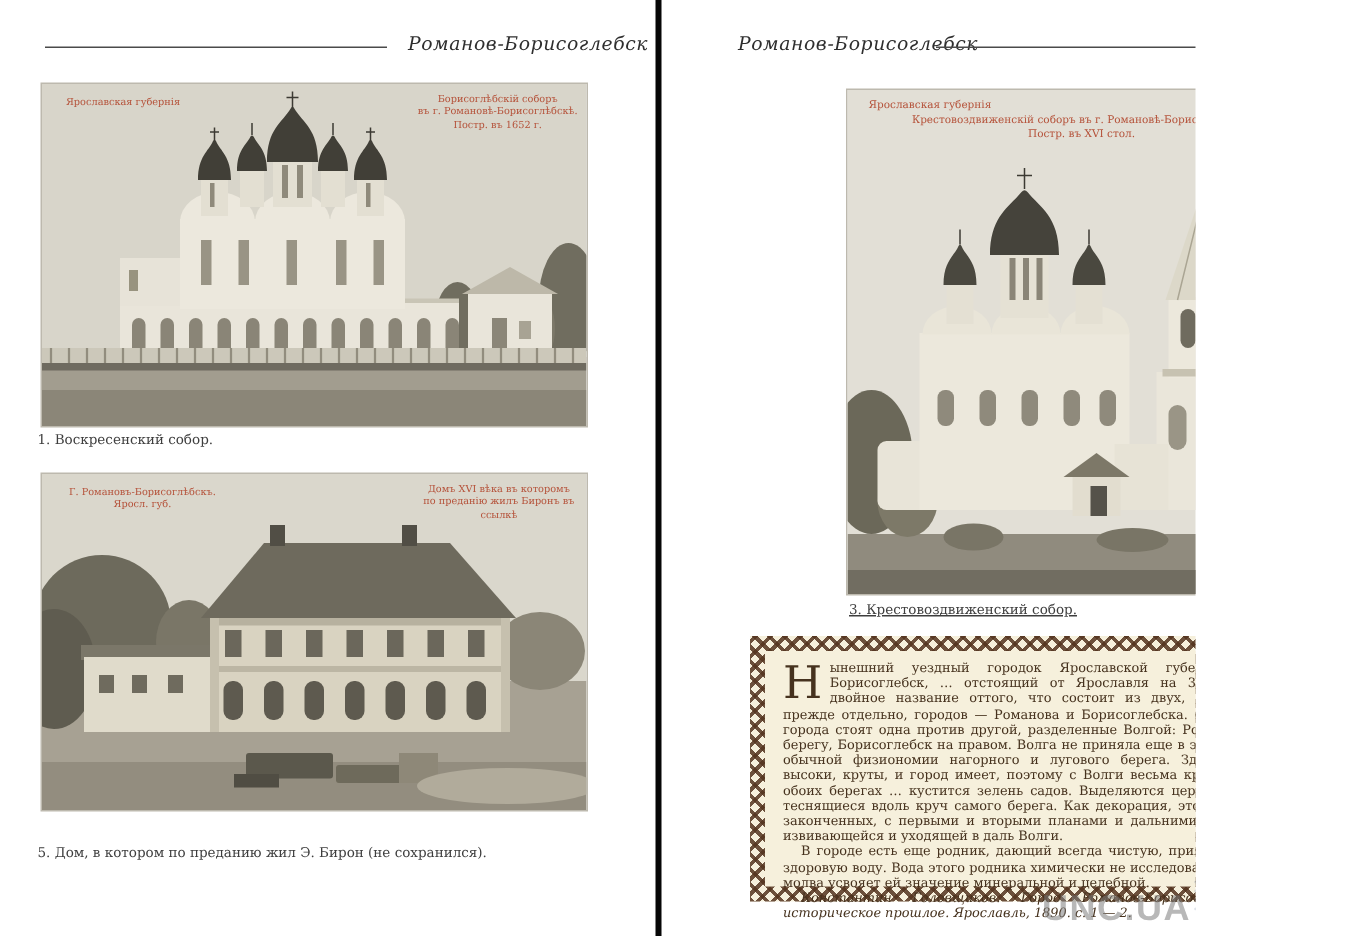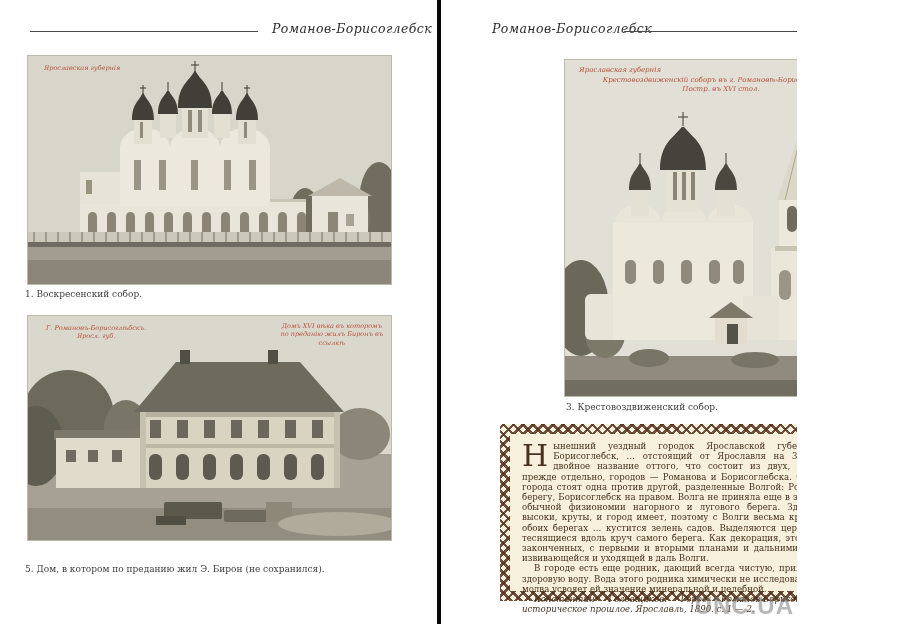--- a/index.html
+++ b/index.html
@@ -1,21 +1,21 @@
 <!DOCTYPE html>
 <html><head>
 <meta charset="utf-8">
 <style>
   html,body{margin:0;padding:0;background:#ffffff;}
   .scan{position:relative;width:797px;height:624px;background:#ffffff;overflow:hidden;
         font-family:"DejaVu Serif",serif;}
   .page-header{position:absolute;font-style:italic;font-size:12.5px;color:#2e2e2e;letter-spacing:.4px;white-space:nowrap;}
   .header-rule{position:absolute;height:1px;background:#4a4a4a;}
   .gutter{position:absolute;left:437px;top:0;width:4px;height:624px;background:#070707;}
-  .photo{position:absolute;outline:1px solid #bdb9ae;font-style:italic;}
+  .photo{position:absolute;outline:1px solid #bdb9ae;}
   .photo svg{display:block;}
   .photo-label{position:absolute;color:#b5523a;font-size:6.5px;line-height:1.3;white-space:pre-line;}
   .photo-label.center{text-align:center;}
   .photo3-label{font-size:7px;}
   .caption{position:absolute;font-size:9px;color:#3e3e3e;white-space:nowrap;}
   .textbox-outer{position:absolute;left:500px;top:424px;width:393px;height:177px;
      background-color:#f6f0dc;
      background-image:
        repeating-linear-gradient(45deg, rgba(84,52,31,.85) 0 2.5px, rgba(0,0,0,0) 2.5px 7px),
        repeating-linear-gradient(-45deg, rgba(84,52,31,.85) 0 2.5px, rgba(0,0,0,0) 2.5px 7px);}
@@ -119,20 +119,23 @@
         <polygon points="280,140 312,122 344,140" fill="#bdb8a9"></polygon>
         <rect x="284" y="140" width="56" height="46" fill="#e9e5da"></rect>
         <rect x="300" y="156" width="10" height="22" fill="#8b8678"></rect>
         <rect x="318" y="158" width="8" height="12" fill="#a8a394"></rect>
       </g>
       <rect y="176" width="363" height="10" fill="#ccc8ba"></rect>
       <path d="M6 176v10M18 176v10M30 176v10M42 176v10M54 176v10M66 176v10M78 176v10M90 176v10M102 176v10M114 176v10M126 176v10M138 176v10M150 176v10M162 176v10M174 176v10M186 176v10M198 176v10M210 176v10M222 176v10M234 176v10M246 176v10M258 176v10M270 176v10M282 176v10M294 176v10M306 176v10M318 176v10M330 176v10M342 176v10M354 176v10" stroke="#928d7e" stroke-width="1.5"></path>
       <rect y="186" width="363" height="5" fill="#6f6b60"></rect>
     </svg>
     <div class="photo-label" style="left:16px;top:8px;">Ярославская губернія</div>
+    <div class="photo-label center" style="right:6px;top:6px;">Борисоглѣбскій соборъ
+въ г. Романовѣ-Борисоглѣбскѣ.
+Постр. въ 1652 г.</div>
   </div>
   <div class="caption" style="left:25px;top:289px;">1. Воскресенский собор.</div>
 
   <div class="photo" style="left:28px;top:316px;width:363px;height:224px;">
     <svg viewBox="0 0 363 224" width="363" height="224">
       <rect width="363" height="224" fill="#dad7cc"></rect>
       <rect y="138" width="363" height="86" fill="#a7a193"></rect>
       <rect y="192" width="363" height="32" fill="#938d7f"></rect>
       <g fill="#6d6a5c">
         <ellipse cx="40" cy="100" rx="46" ry="46"></ellipse>
@@ -263,21 +266,21 @@
       <g fill="#797566">
         <ellipse cx="84" cy="298" rx="20" ry="9"></ellipse>
         <ellipse cx="190" cy="300" rx="24" ry="8"></ellipse>
       </g>
       <rect x="242" y="286" width="70" height="6" fill="#b6b1a2"></rect>
     </svg>
     <div class="photo-label photo3-label" style="left:14px;top:6px;">Ярославская губернія</div>
     <div class="photo-label photo3-label center" style="left:0;top:16px;width:100%;">Крестовоздвиженскій соборъ въ г. Романовѣ-Борисоглѣбскѣ.
 Постр. въ XVI стол.</div>
   </div>
-  <div class="caption" style="left:566px;top:402px;">3. Крестовоздвиженский собор.</div>
+  <div class="caption" style="left:566px;top:402px;text-decoration:underline;">3. Крестовоздвиженский собор.</div>
 
   <div class="textbox-outer">
     <div class="textbox-inner">
       <p><span class="dropcap">Н</span><span>ынешний уездный городок Ярославской губернии Романов-Борисоглебск, … отстоящий от Ярославля на 36 верст, имеет двойное название оттого, что состоит из двух, существовавших прежде отдельно, городов — Романова и Борисоглебска. Обе части этого города стоят одна против другой, разделенные Волгой: Романов на левом берегу, Борисоглебск на правом. Волга не приняла еще в этом месте своей обычной физиономии нагорного и лугового берега. Здесь оба берега высоки, круты, и город имеет, поэтому с Волги весьма красивый вид. На обоих берегах … кустится зелень садов. Выделяются церкви и строения, теснящиеся вдоль круч самого берега. Как декорация, это одни из самых законченных, с первыми и вторыми планами и дальними перспективами извивающейся и уходящей в даль Волги.</span></p>
       <p class="para2">В городе есть еще родник, дающий всегда чистую, приятную на вкус и здоровую воду. Вода этого родника химически не исследована, но народная молва усвояет ей значение минеральной и целебной.</p>
       <p class="citation">Константин Головщиков. Город Романов-Борисоглебск и его историческое прошлое. Ярославль, 1890. с. 1 — 2.</p>
     </div>
   </div>
 
   <div class="dots" style="left:795px;top:585px;width:55px;height:22px;"></div>

